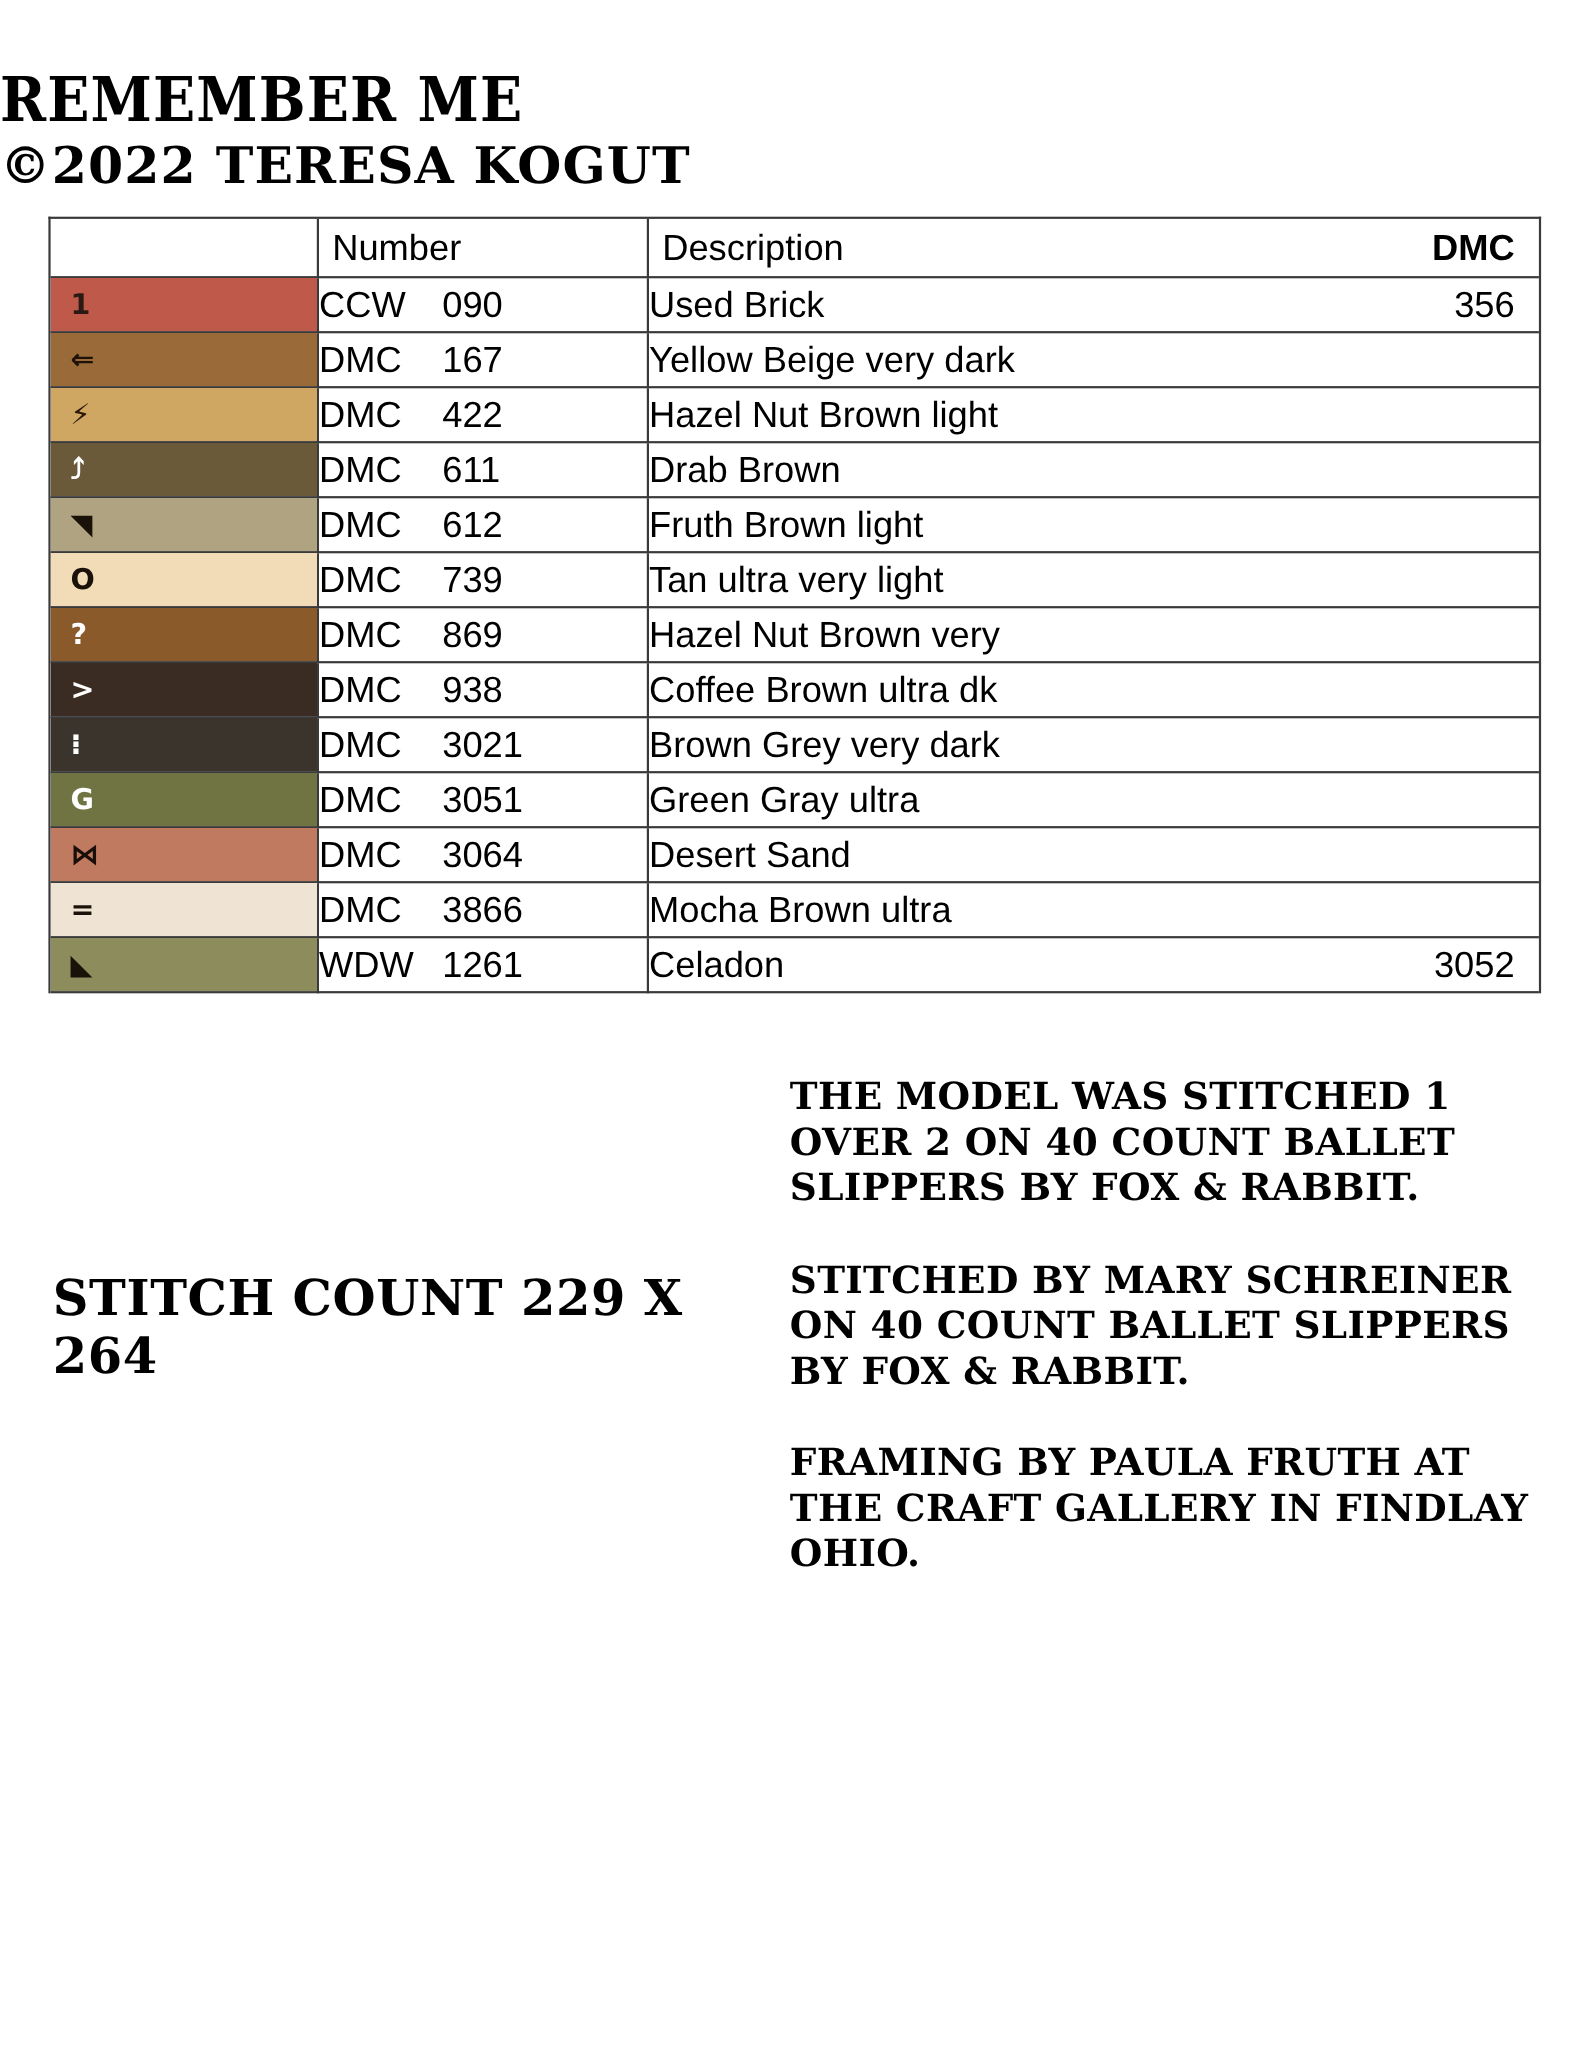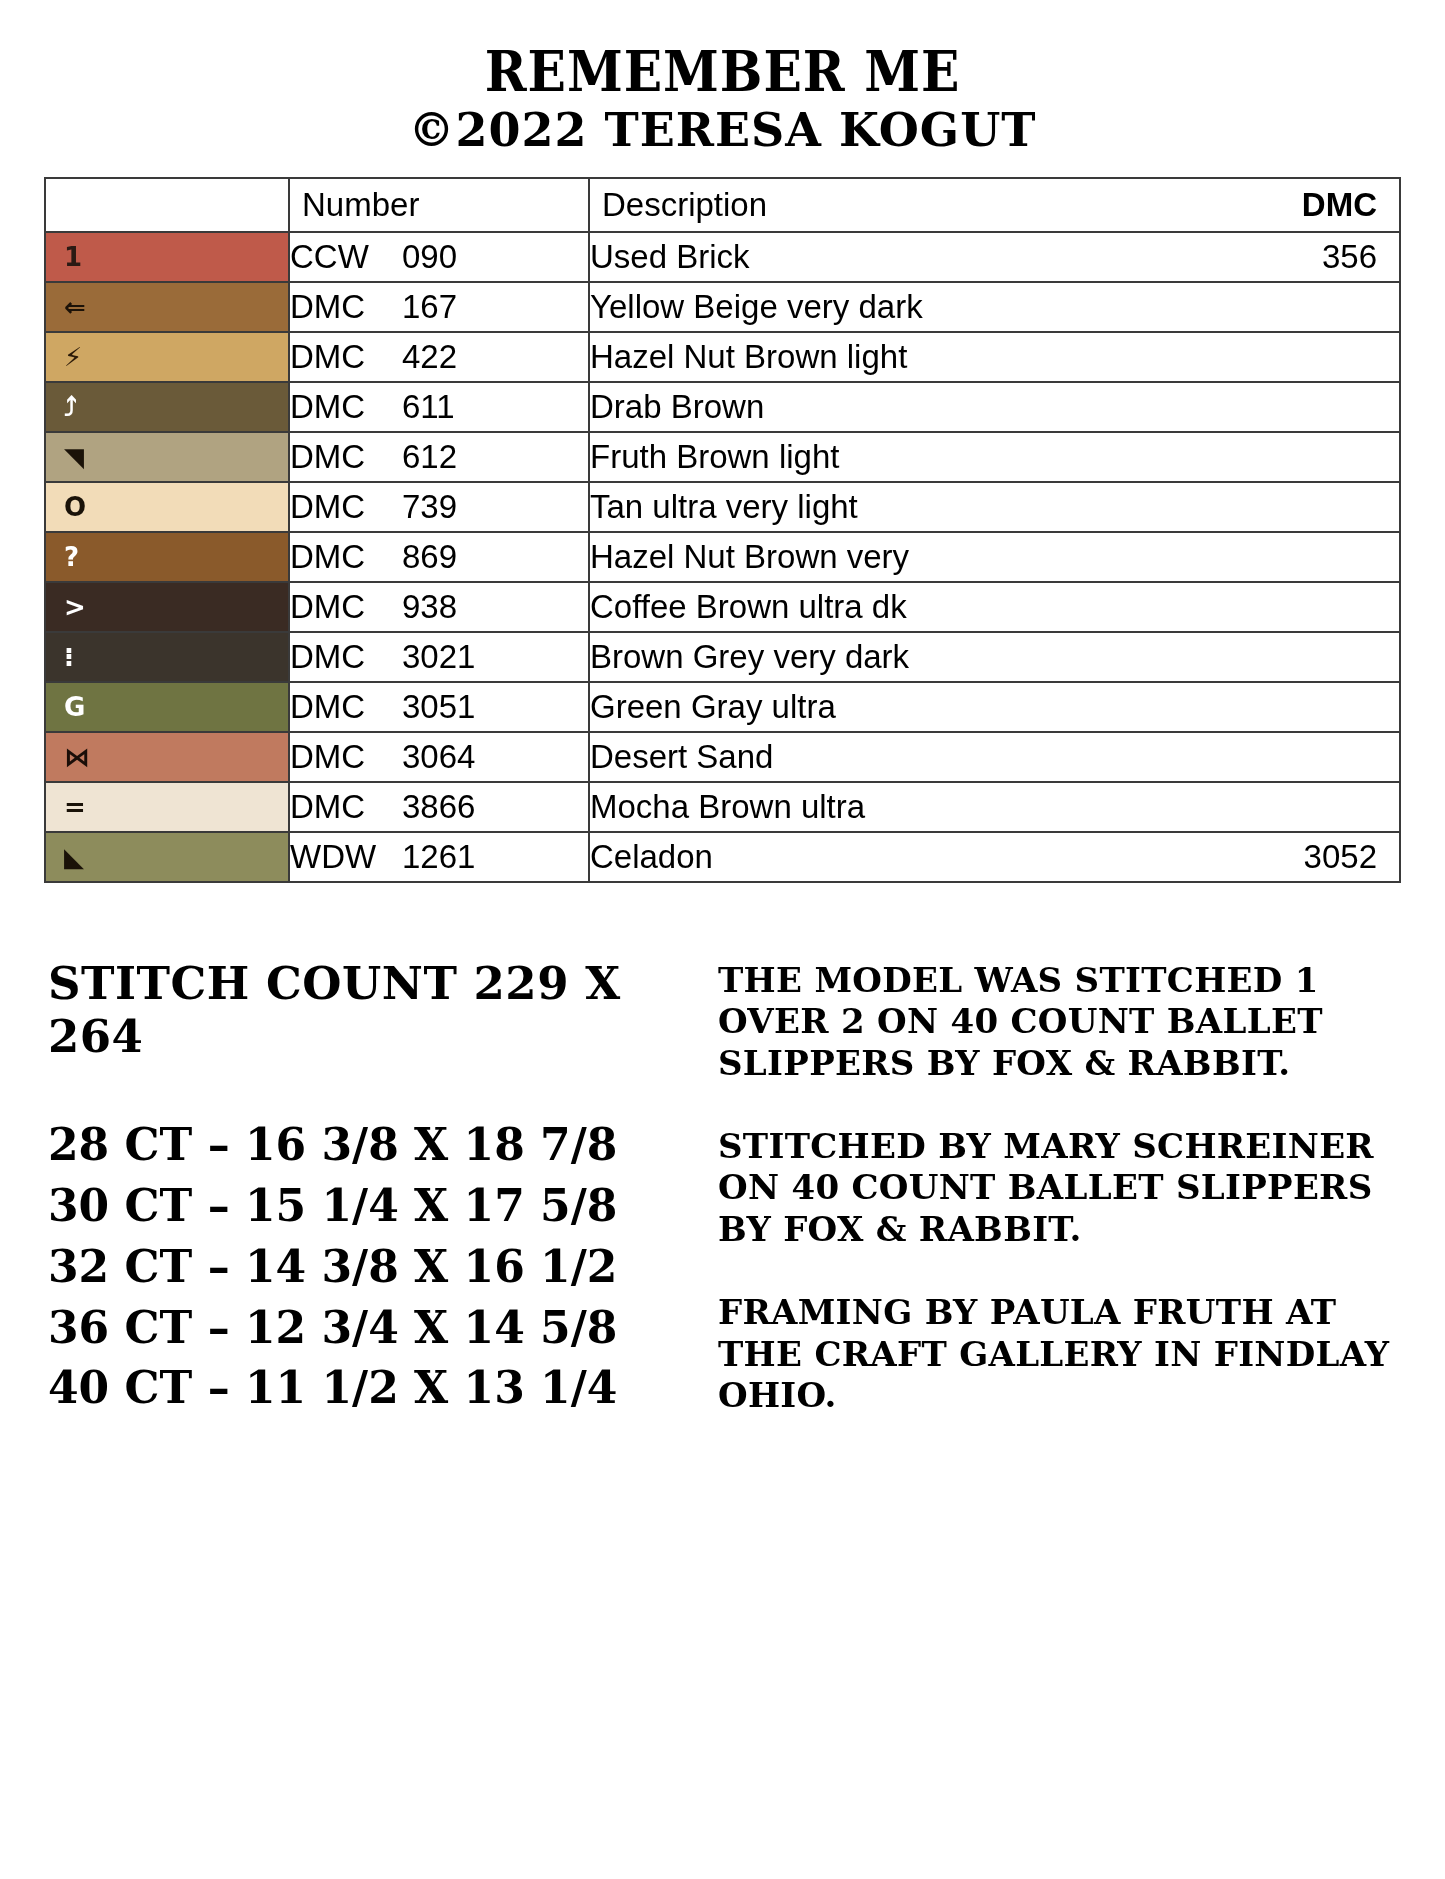--- a/index.html
+++ b/index.html
@@ -18,22 +18,21 @@
   .page {
     width: 1445px;
     height: 1879px;
     position: relative;
     box-sizing: border-box;
     padding: 0;
   }
 
   
   .title-block {
-    text-align: center;
-    padding-top: 42px;
+    padding-top: 62px;
   }
   .title-main {
     font-family: "DejaVu Serif", serif;
     font-size: 56px;
     font-weight: 700;
     letter-spacing: 1px;
     line-height: 1.05;
     text-transform: uppercase;
     font-stretch: condensed;
   }
@@ -340,27 +339,20 @@
             <td class="desccell"><span>Celadon</span><span class="dmc-alt">3052</span></td>
           </tr>
         </tbody>
     </table>
   </div>
 
 
   <div class="lower">
     <div class="lower-left">
       <div class="stitch-count">Stitch count 229 x 264</div>
-      <div class="size-list">
-          <div class="size-line">28 CT – 16 3/8 X 18 7/8</div>
-          <div class="size-line">30 CT – 15 1/4 X 17 5/8</div>
-          <div class="size-line">32 CT – 14 3/8 X 16 1/2</div>
-          <div class="size-line">36 CT – 12 3/4 X 14 5/8</div>
-          <div class="size-line">40 CT – 11 1/2 X 13 1/4</div>
-        </div>
     </div>
     <div class="lower-right">
         <div class="credit-block">The model was stitched 1 over 2 on 40 count Ballet Slippers by Fox &amp; Rabbit.</div>
         <div class="credit-block">Stitched by Mary Schreiner on 40 count Ballet Slippers by Fox &amp; Rabbit.</div>
         <div class="credit-block">Framing by Paula Fruth at the Craft Gallery in Findlay Ohio.</div>
       </div>
   </div>
 
 </div>
 

